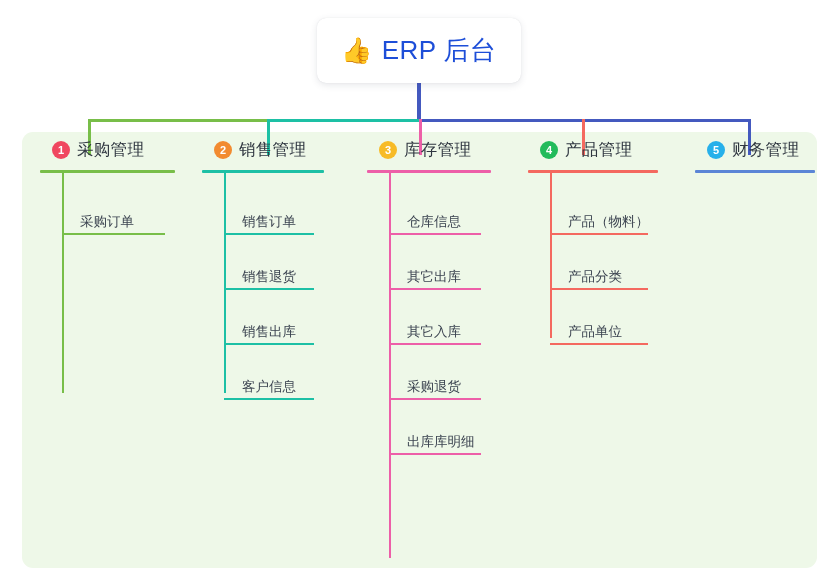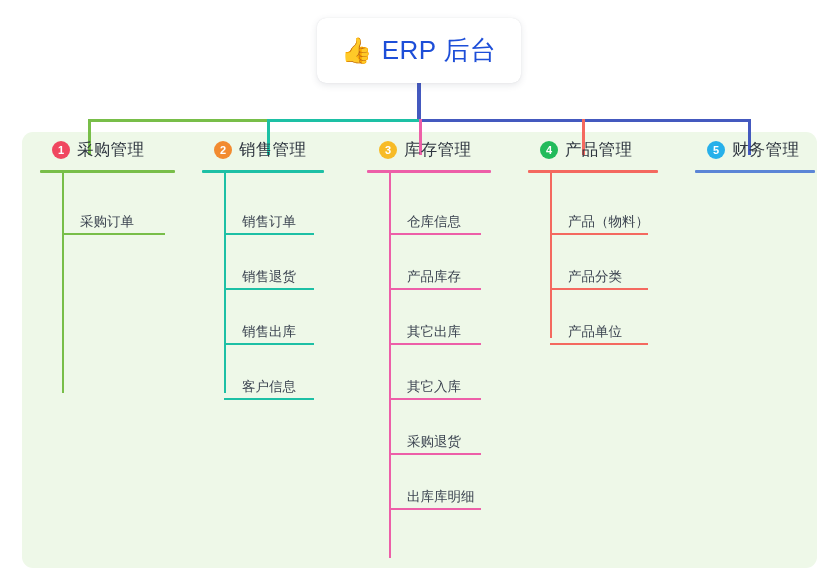--- a/index.html
+++ b/index.html
@@ -204,24 +204,20 @@
         <span class="col-title">库存管理</span>
       </div>
       <div class="head-rule" style="background: rgb(237, 95, 168); width: 124px;"></div>
       <div class="items">
         <div class="spine" style="background: rgb(237, 95, 168); height: 385px;"></div>
         <div class="item">
           <span class="item-label">仓库信息</span>
           <div class="item-rule" style="background: rgb(237, 95, 168); width: 92px;"></div>
         </div>
         <div class="item">
-          <span class="item-label">产品库存</span>
-          <div class="item-rule" style="background: rgb(237, 95, 168); width: 92px;"></div>
-        </div>
-        <div class="item">
           <span class="item-label">其它出库</span>
           <div class="item-rule" style="background: rgb(237, 95, 168); width: 92px;"></div>
         </div>
         <div class="item">
           <span class="item-label">其它入库</span>
           <div class="item-rule" style="background: rgb(237, 95, 168); width: 92px;"></div>
         </div>
         <div class="item">
           <span class="item-label">采购退货</span>
           <div class="item-rule" style="background: rgb(237, 95, 168); width: 92px;"></div>

